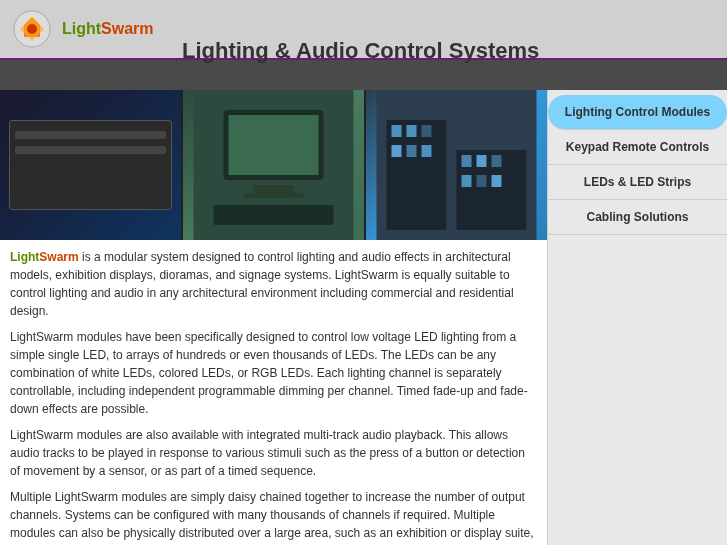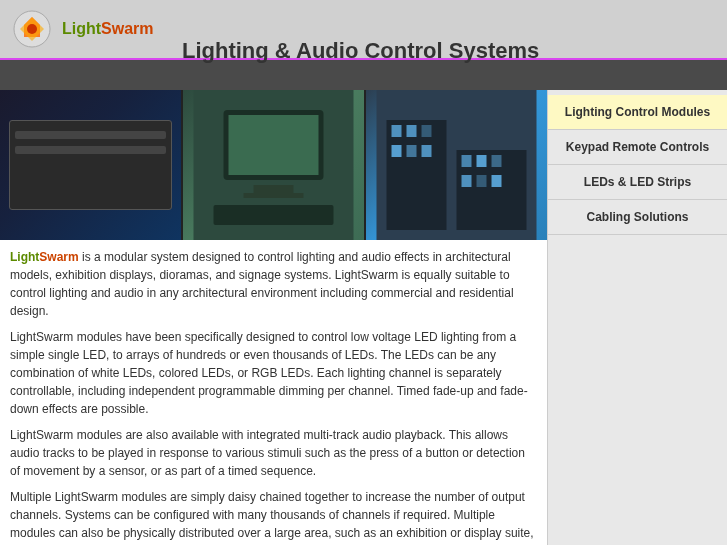--- a/index.html
+++ b/index.html
@@ -5,21 +5,21 @@
     * { margin: 0; padding: 0; box-sizing: border-box; }
     body { font-family: Arial, sans-serif; font-size: 12px; background: #fff; width: 727px; }
 
     
     #header {
       display: flex;
       align-items: center;
       background: #d0d0d0;
       padding: 8px 12px;
       height: 60px;
-      border-bottom: 2px solid #d946ef;
+      border-bottom: 2px solid #701a75;
     }
     #logo-area {
       display: flex;
       align-items: center;
       gap: 10px;
       min-width: 160px;
     }
     #logo-text {
       font-size: 16px;
       font-weight: bold;
@@ -140,21 +140,21 @@
     }
     .sidebar-item {
       padding: 10px 15px;
       font-size: 12px;
       font-weight: bold;
       color: #333;
       border-bottom: 1px solid #ccc;
       cursor: pointer;
       text-align: center;
     }
-    .sidebar-item:first-child { background: #fef9c3; }
+    .sidebar-item:first-child { background: #7dd3fc; border-radius: 17px; }
   </style>
 </head>
 <body>
 
 <div id="header">
   <div id="logo-area">
     <svg id="logo-icon" viewBox="0 0 40 40" width="40" height="40">
       <circle cx="20" cy="20" r="18" fill="#ddd" stroke="#aaa" stroke-width="1"></circle>
       <polygon points="20,8 28,16 28,28 12,28 12,16" fill="#ff6600" opacity="0.8"></polygon>
       <polygon points="20,8 32,20 20,32 8,20" fill="#ffaa00" opacity="0.6"></polygon>

